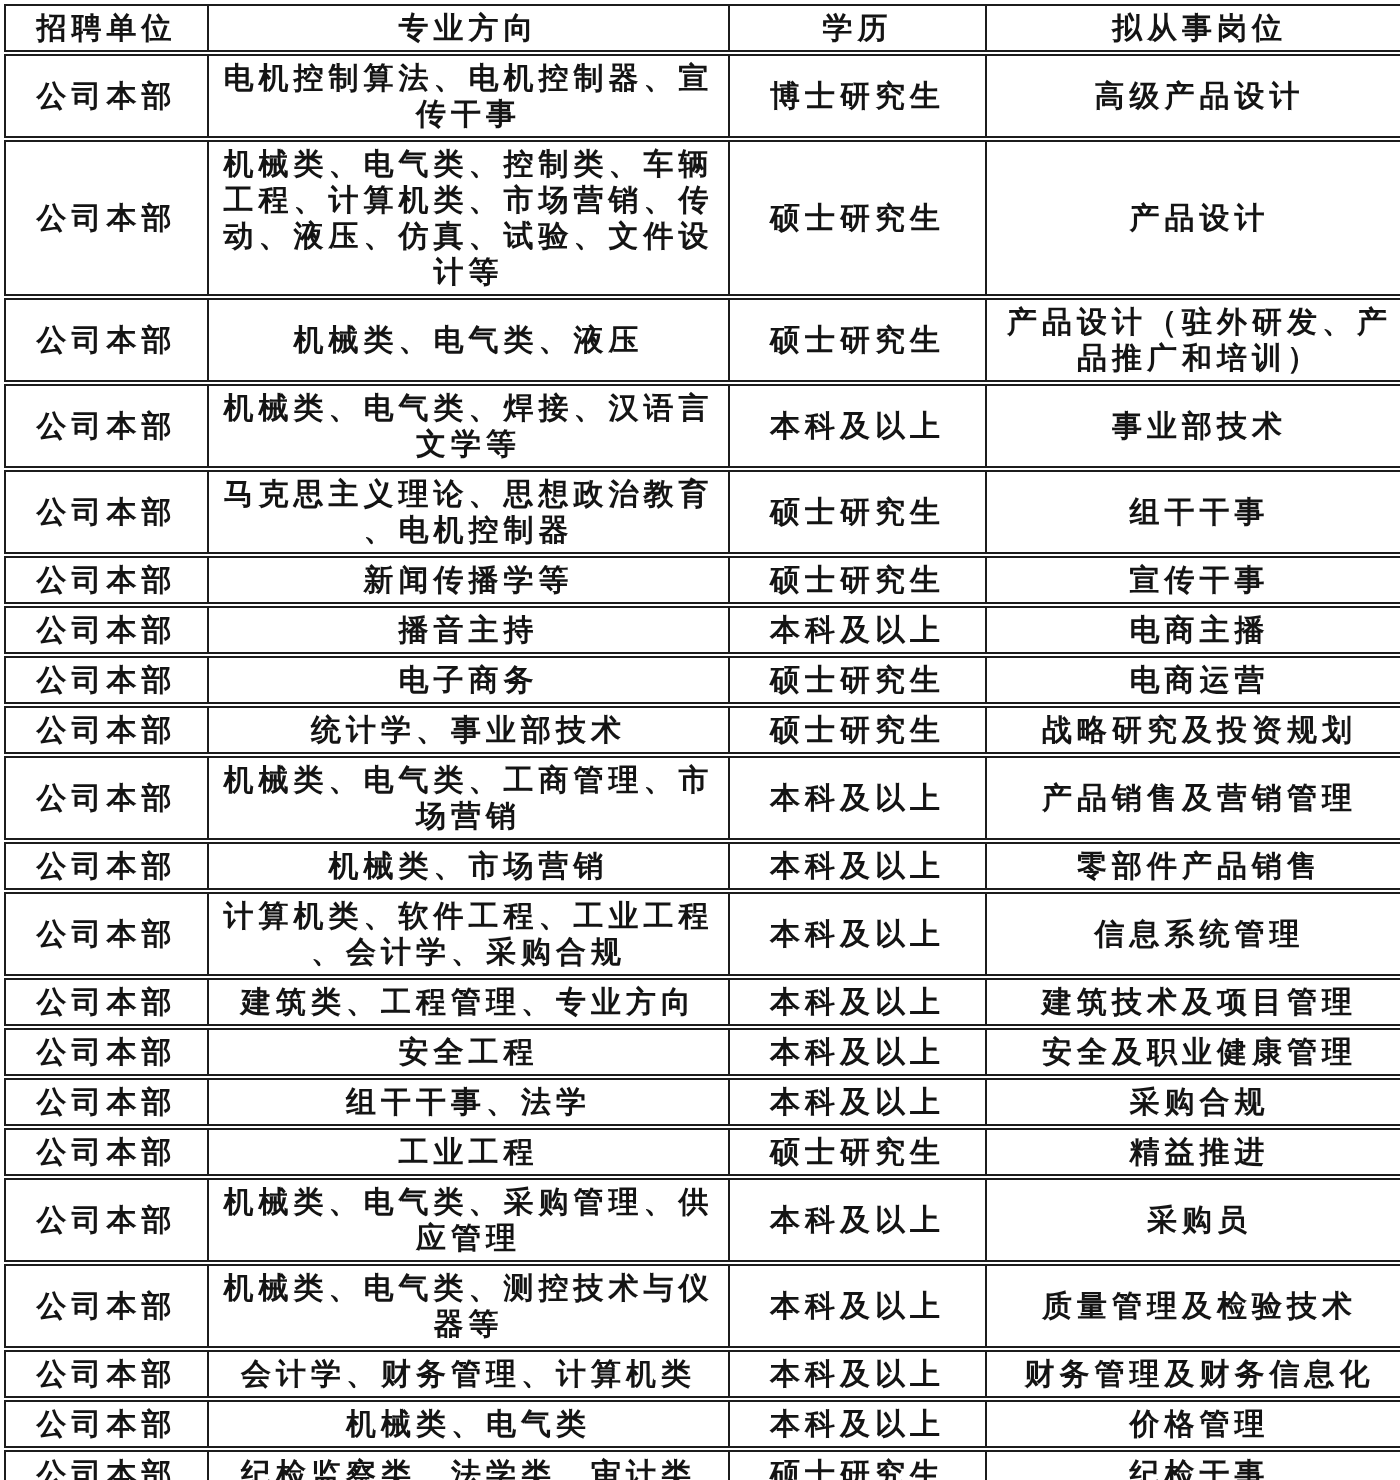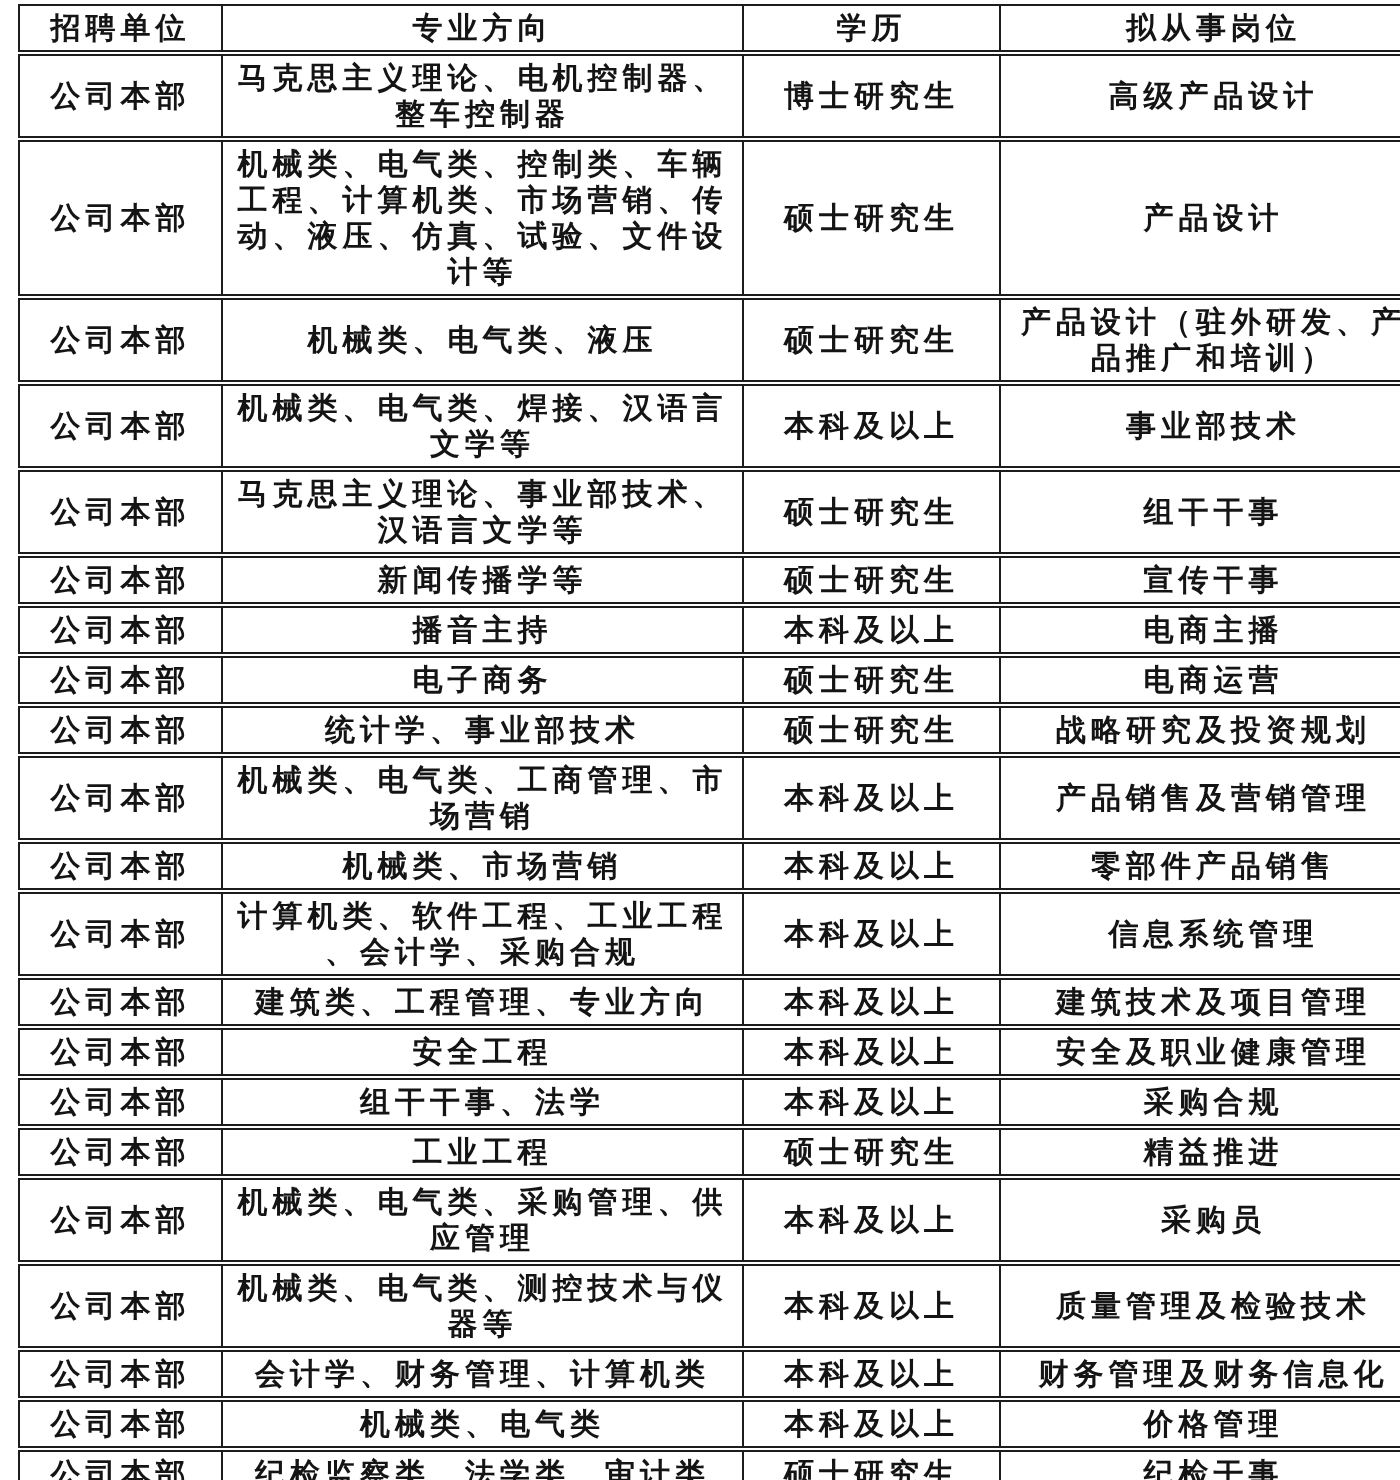--- a/index.html
+++ b/index.html
@@ -7,21 +7,21 @@
     padding: 0;
     background: #ffffff;
   }
   .page {
     position: relative;
     width: 1400px;
     height: 1480px;
     overflow: hidden;
     background: #ffffff;
     box-sizing: border-box;
-    padding: 2px 0 0 18px;
+    padding: 2px 0 0 4px;
     font-family: "Liberation Sans", sans-serif;
   }
   table.recruit-table {
     border-collapse: separate;
     border-spacing: 0 2px;
     table-layout: fixed;
     width: 1410px;
   }
   .recruit-table th,
   .recruit-table td {
@@ -62,21 +62,21 @@
       <tr id="header-row">
           <th>招聘单位</th>
           <th>专业方向</th>
           <th>学历</th>
           <th>拟从事岗位</th>
         </tr>
     </thead>
     <tbody id="table-body">
         <tr>
           <td>公司本部</td>
-          <td>马克思主义理论、电机控制器、整车控制器</td>
+          <td>电机控制算法、电机控制器、宣传干事</td>
           <td>博士研究生</td>
           <td>高级产品设计</td>
         </tr>
         <tr>
           <td>公司本部</td>
           <td>机械类、电气类、控制类、车辆工程、计算机类、市场营销、传动、液压、仿真、试验、文件设计等</td>
           <td>硕士研究生</td>
           <td>产品设计</td>
         </tr>
         <tr>
@@ -86,21 +86,21 @@
           <td>产品设计（驻外研发、产品推广和培训）</td>
         </tr>
         <tr>
           <td>公司本部</td>
           <td>机械类、电气类、焊接、汉语言文学等</td>
           <td>本科及以上</td>
           <td>事业部技术</td>
         </tr>
         <tr>
           <td>公司本部</td>
-          <td>马克思主义理论、事业部技术、汉语言文学等</td>
+          <td>马克思主义理论、思想政治教育、电机控制器</td>
           <td>硕士研究生</td>
           <td>组干干事</td>
         </tr>
         <tr>
           <td>公司本部</td>
           <td>新闻传播学等</td>
           <td>硕士研究生</td>
           <td>宣传干事</td>
         </tr>
         <tr>

